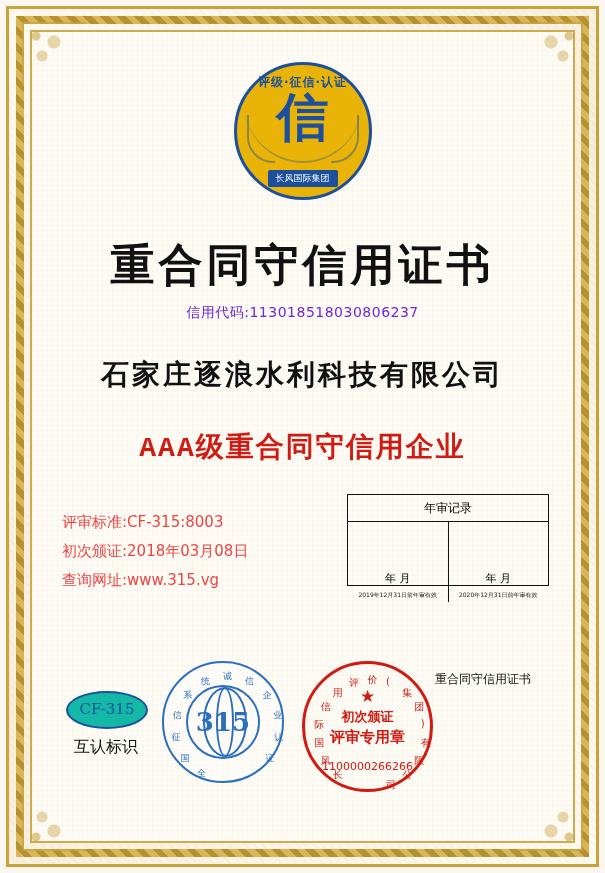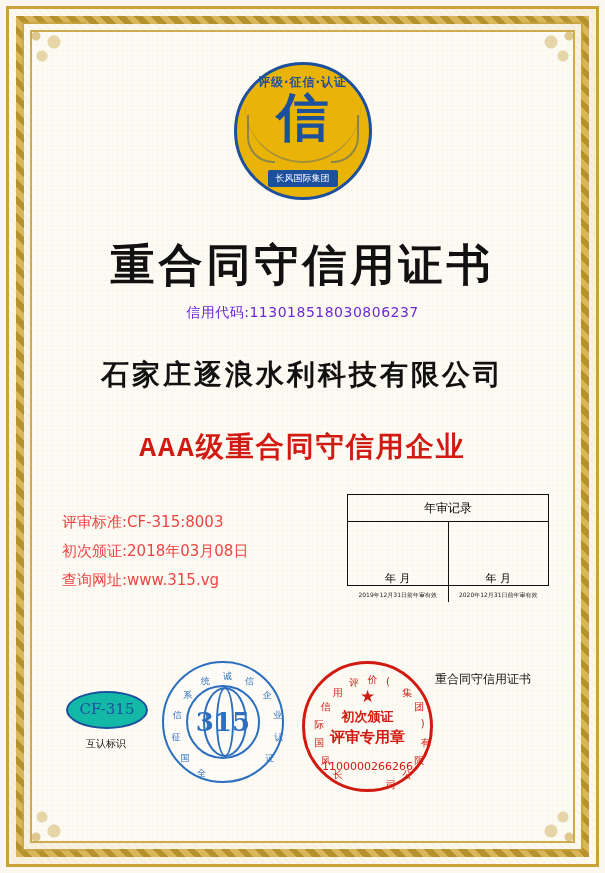--- a/index.html
+++ b/index.html
@@ -266,21 +266,21 @@
     border: 2px solid #1c4f9c;
     border-radius: 50%;
     color: #1c4f9c;
     font-size: 15px;
     line-height: 32px;
     font-family: "DejaVu Serif", serif;
     background: #14b8a6;
   }
   .cf-caption {
     margin-top: 8px;
-    font-size: 10px;
+    font-size: 16px;
     color: #111;
     font-family: Liberation Serif, serif;
   }
 
   .seal-blue {
     position: absolute;
     left: 110px;
     top: 0px;
     width: 118px;
     height: 118px;

